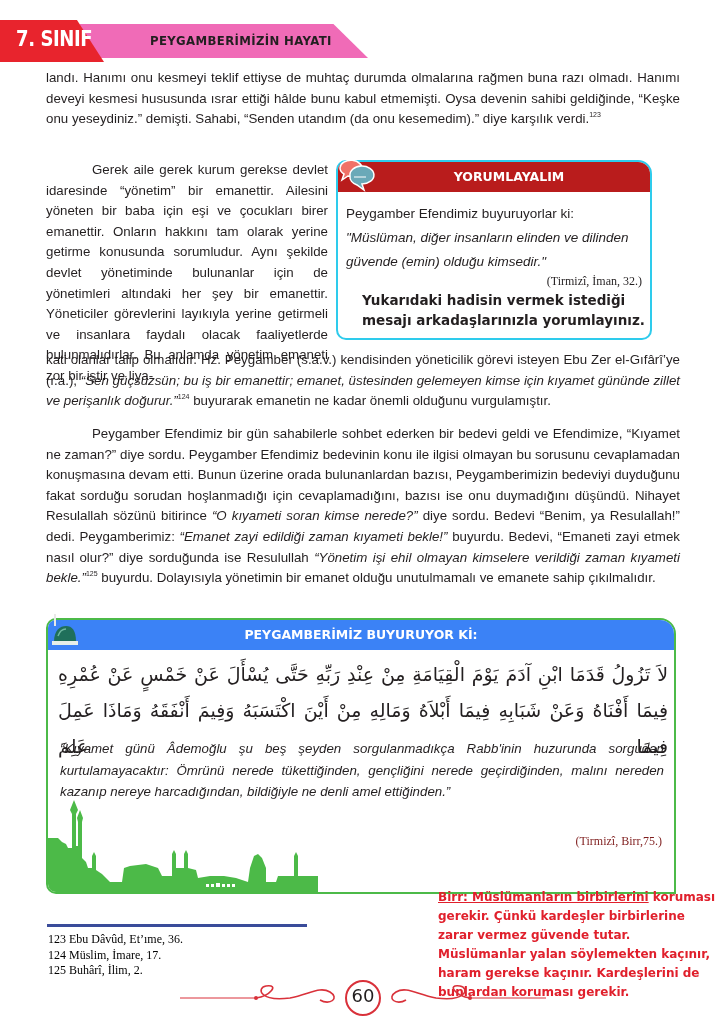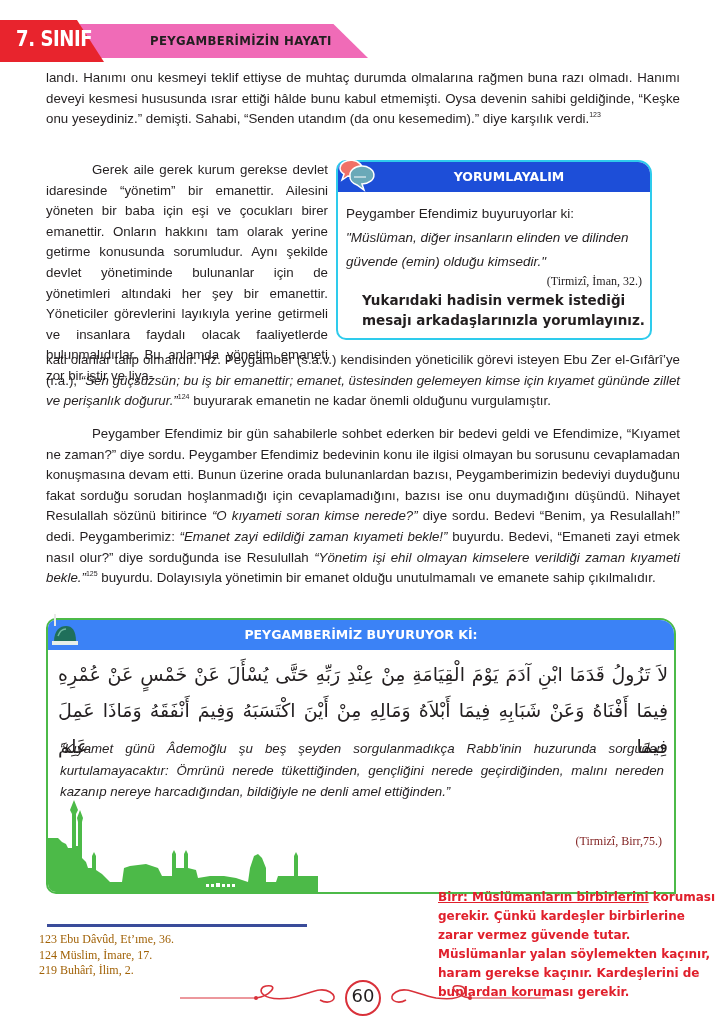--- a/index.html
+++ b/index.html
@@ -43,21 +43,21 @@
     font-family: "Liberation Sans", sans-serif; font-size: 13.3px; line-height: 20.6px;
     text-align: justify; text-indent: 46px;
   }
 
   
   .yorum {
     position: absolute; left: 336px; top: 160px; width: 316px; height: 180px;
     border: 2px solid #2ecbec; border-radius: 10px 14px 10px 10px; background: #fff; overflow: hidden;
   }
   .yorum-head {
-    height: 30px; background: #1d4ed8; color: #fff; text-align: center;
+    height: 30px; background: #b91c1c; color: #fff; text-align: center;
     font-family: "DejaVu Sans", sans-serif; font-weight: bold; font-size: 12.5px; line-height: 30px;
     padding-left: 30px;
   }
   .bubble-icon { position: absolute; left: 336px; top: 158px; width: 44px; height: 34px; }
   .yorum-quote {
     position: absolute; left: 8px; top: 40px; width: 298px;
     font-family: "Liberation Sans", sans-serif; font-size: 13.5px; line-height: 24px; color: #231f20;
   }
   .yorum-quote i { font-style: italic; }
   .yorum-src {
@@ -99,22 +99,22 @@
   .answer {
     position: absolute; left: 438px; top: 888px; width: 284px;
     font-family: "DejaVu Sans", sans-serif; font-weight: bold; font-size: 12px; line-height: 19px;
     color: #e0202c;
   }
   .answer-first { text-decoration: underline; }
 
   
   .fn-rule { position: absolute; left: 47px; top: 924px; width: 260px; height: 3px; background: #3a4c9a; }
   .footnotes {
-    position: absolute; left: 39px; top: 932px;
-    font-family: "Liberation Serif", serif; font-size: 12px; line-height: 15.5px; color: #a16207;
+    position: absolute; left: 48px; top: 932px;
+    font-family: "Liberation Serif", serif; font-size: 12px; line-height: 15.5px; color: #000000;
   }
 
   
   .ornament { position: absolute; left: 180px; top: 976px; width: 366px; height: 44px; }
   .page-num {
     position: absolute; left: 349px; top: 985px; width: 28px; text-align: center;
     font-family: "DejaVu Sans", sans-serif; font-weight: normal; font-size: 18px; color: #231f20;
   }
 </style>
 </head>
@@ -168,21 +168,21 @@
   <path d="M8 24 C10 18 14 17 16 17" stroke="#6fb8a0" stroke-width="1.5" fill="none"></path>
   <rect x="2" y="29" width="26" height="4" fill="#e6efe8"></rect>
 </svg>
 
 <p class="answer"><span class="answer-first">Birr: Müslümanların birbirlerini</span><span> koruması gerekir. Çünkü kardeşler birbirlerine zarar vermez güvende tutar. Müslümanlar yalan söylemekten kaçınır, haram gerekse kaçınır. Kardeşlerini de bunlardan koruması gerekir.</span></p>
 
 <div class="fn-rule"></div>
 <div class="footnotes">
   <div>123 Ebu Dâvûd, Et’ıme, 36.</div>
   <div>124 Müslim, İmare, 17.</div>
-  <div>219 Buhârî, İlim, 2.</div>
+  <div>125 Buhârî, İlim, 2.</div>
 </div>
 
 <svg class="ornament" viewBox="0 0 366 44">
   <line x1="0" y1="22" x2="76" y2="22" stroke="#d9313a" stroke-width="1"></line>
   <circle cx="76" cy="22" r="2" fill="#d9313a"></circle>
   <path d="M76 22 C90 20 100 8 86 10 C76 12 80 26 110 22 C130 18 140 10 150 16 C160 22 150 30 140 24" stroke="#d9313a" stroke-width="1.6" fill="none"></path>
   <circle cx="183" cy="22" r="17" stroke="#d9313a" stroke-width="2" fill="#ffffff"></circle>
   <path d="M290 22 C276 20 266 8 280 10 C290 12 286 26 256 22 C236 18 226 10 216 16 C206 22 216 30 226 24" stroke="#d9313a" stroke-width="1.6" fill="none"></path>
   <circle cx="290" cy="22" r="2" fill="#d9313a"></circle>
   <line x1="290" y1="22" x2="366" y2="22" stroke="#d9313a" stroke-width="1"></line>

